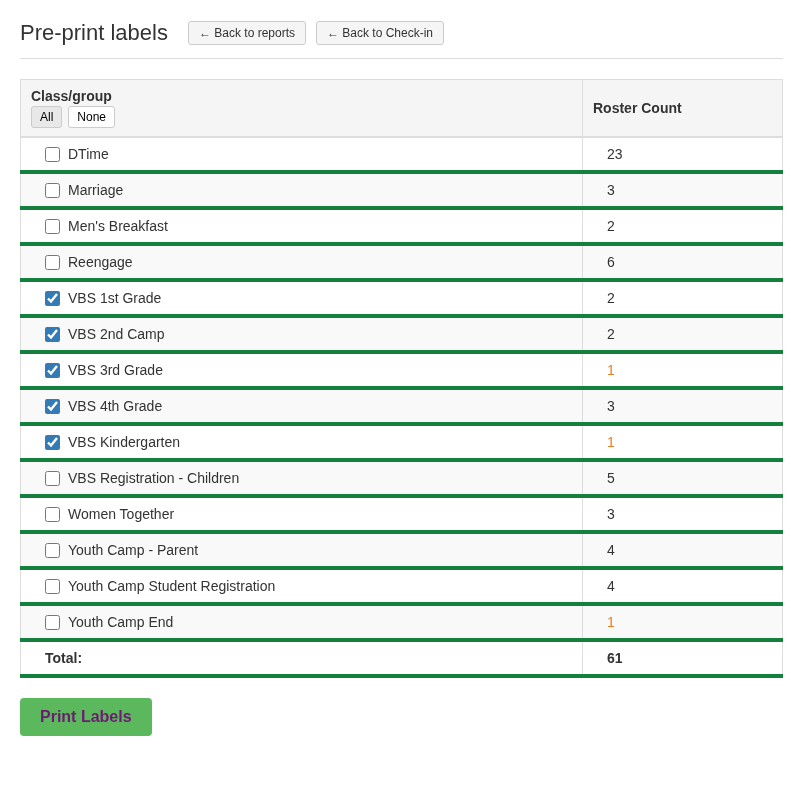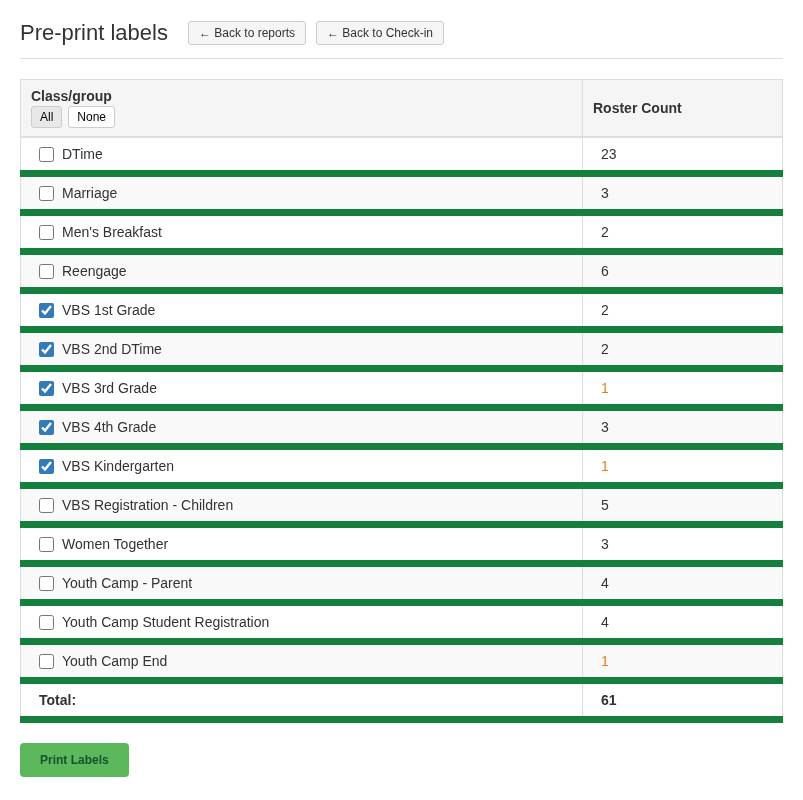--- a/index.html
+++ b/index.html
@@ -51,22 +51,22 @@
       padding: 8px 10px;
       font-weight: bold;
       font-size: 14px;
       border-bottom: 2px solid #ddd;
     }
     th.roster-count {
       width: 200px;
       border-left: 1px solid #ddd;
     }
     td {
-      padding: 8px 18px;
-      border-bottom: 7px solid #15803d;
+      padding: 8px 24px;
+      border-bottom: 4px solid #15803d;
       vertical-align: middle;
     }
     td.roster-count {
       border-left: 1px solid #ddd;
       width: 200px;
     }
     tr:nth-child(odd) td { background: #fff; }
     tr:nth-child(even) td { background: #f9f9f9; }
     tr.total-row td {
       background: #fff;
@@ -102,23 +102,23 @@
     input[type="checkbox"] {
       width: 15px;
       height: 15px;
       cursor: pointer;
       accent-color: #337ab7;
     }
 
     .print-btn {
       margin-top: 20px;
       padding: 10px 20px;
-      font-size: 12px;
+      font-size: 16px;
       font-weight: bold;
-      color: #14532d;
+      color: #701a75;
       background: #5cb85c;
       border: none;
       border-radius: 4px;
       cursor: pointer;
     }
   </style>
 </head>
 <body>
 
 
@@ -189,21 +189,21 @@
             <input type="checkbox" checked="" style="">
             <span>VBS 1st Grade</span>
           </label>
         </td>
         <td class="roster-count">2</td>
       </tr>
       <tr>
         <td>
           <label class="checkbox-cell">
             <input type="checkbox" checked="" style="">
-            <span>VBS 2nd DTime</span>
+            <span>VBS 2nd Camp</span>
           </label>
         </td>
         <td class="roster-count">2</td>
       </tr>
       <tr>
         <td>
           <label class="checkbox-cell">
             <input type="checkbox" checked="" style="">
             <span>VBS 3rd Grade</span>
           </label>

